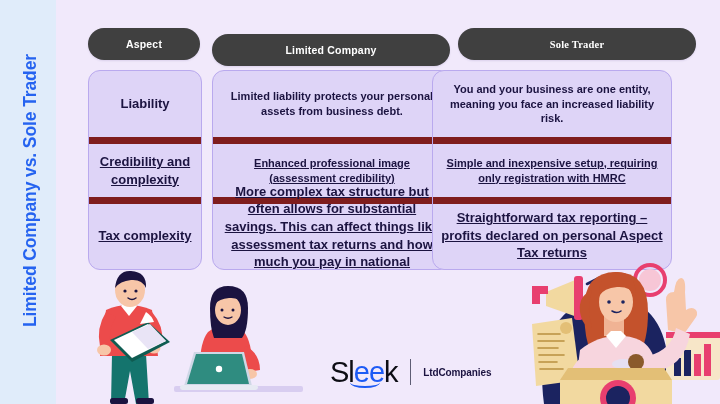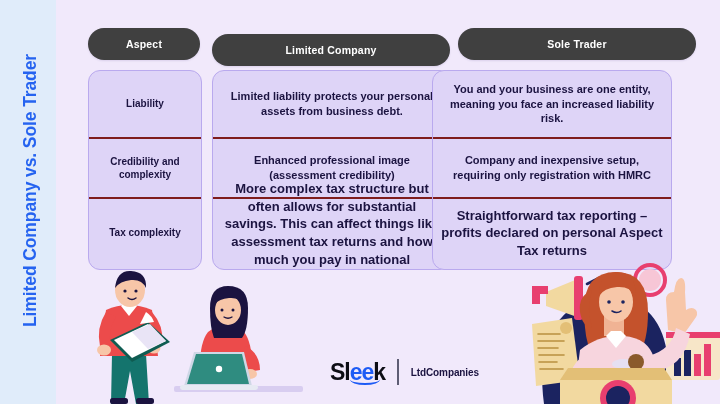--- a/index.html
+++ b/index.html
@@ -31,21 +31,21 @@
   
   .pill{
     position:absolute;height:32px;border-radius:16px;
     background:#404040;
     display:flex;align-items:center;justify-content:center;
     color:#ffffff;font-size:10.5px;font-weight:bold;letter-spacing:0.2px;
     box-shadow:0 1px 2px rgba(60,40,120,0.12);
   }
   #pill-aspect{left:88px;top:28px;width:112px;}
   #pill-limited{left:212px;top:28px;width:238px;margin-top:6px;}
-  #pill-sole{left:458px;top:28px;width:238px;}
+  #pill-sole{left:458px;top:28px;width:238px;font-family:Liberation Serif, serif;}
 
   
   .col-card{
     position:absolute;top:70px;
     background:#ded4f7;
     border:1px solid #b9a9ee;
     border-radius:12px;
     overflow:hidden;
   }
   #col-aspect{left:88px;width:112px;height:198px;}
@@ -53,36 +53,36 @@
   #col-sole{left:432px;width:238px;height:198px;}
 
   .cell{
     box-sizing:border-box;
     display:flex;align-items:center;justify-content:center;
     text-align:center;
     color:#1b1340;
     padding:4px 8px;
     line-height:1.35;
   }
-  .cell + .cell{border-top:2px solid #7f1d1d;}
+  .cell + .cell{border-top:7px solid #7f1d1d;text-decoration:underline;}
   .r0{height:66px;}
   .r1{height:60px;}
   .r2{height:70px;}
 
-  .aspect-cell{font-size:10px;font-weight:bold;}
+  .aspect-cell{font-size:13px;font-weight:bold;}
   .body-cell{font-size:11px;font-weight:bold;}
   #c-lim-2,#c-sole-2{font-size:13px;}
 
   
   .illus-left{position:absolute;left:88px;top:268px;width:215px;height:136px;}
   .illus-right{position:absolute;left:488px;top:258px;width:232px;height:146px;}
 
   
   .brand{position:absolute;left:330px;top:355px;height:34px;display:flex;align-items:center;gap:12px;}
-  .brand-word{position:relative;font-size:23px;font-weight:bold;color:#0d0d14;letter-spacing:-1px;line-height:1;}
+  .brand-word{position:relative;font-size:29px;font-weight:normal;color:#0d0d14;letter-spacing:-1px;line-height:1;}
   .brand-word .ee{color:#1d5bf5;}
   .brand-smile{position:absolute;left:20px;bottom:-1px;width:30px;height:9px;border-bottom:2.2px solid #1d5bf5;border-radius:0 0 50% 50%;}
   .brand-div{width:1.6px;height:26px;background:#3a3a52;opacity:.8;}
   .brand-sub{font-size:10px;font-weight:bold;color:#1b1340;letter-spacing:-0.1px;}
 </style>
 </head>
 <body>
 
 <div class="canvas">
 
@@ -101,21 +101,21 @@
   </div>
 
   <div class="col-card" id="col-limited">
     <div class="cell r0 body-cell" id="c-lim-0">Limited liability protects your personal assets from business debt.</div>
     <div class="cell r1 body-cell" id="c-lim-1">Enhanced professional image (assessment credibility)</div>
     <div class="cell r2 body-cell" id="c-lim-2">More complex tax structure but often allows for substantial savings. This can affect things like assessment tax returns and how much you pay in national insurance.</div>
   </div>
 
   <div class="col-card" id="col-sole">
     <div class="cell r0 body-cell" id="c-sole-0">You and your business are one entity, meaning you face an increased liability risk.</div>
-    <div class="cell r1 body-cell" id="c-sole-1">Company and inexpensive setup, requiring only registration with HMRC</div>
+    <div class="cell r1 body-cell" id="c-sole-1">Simple and inexpensive setup, requiring only registration with HMRC</div>
     <div class="cell r2 body-cell" id="c-sole-2">Straightforward tax reporting – profits declared on personal Aspect Tax returns</div>
   </div>
 
   <svg class="illus-left" viewBox="0 0 215 136">
 
     <rect x="86" y="118" width="129" height="6" rx="2" fill="#d8cdf0"></rect>
 
     <g>
 
       <path d="M24 86 h34 l3 50 h-13 l-6 -33 -6 33 h-13 z" fill="#14746d"></path>

